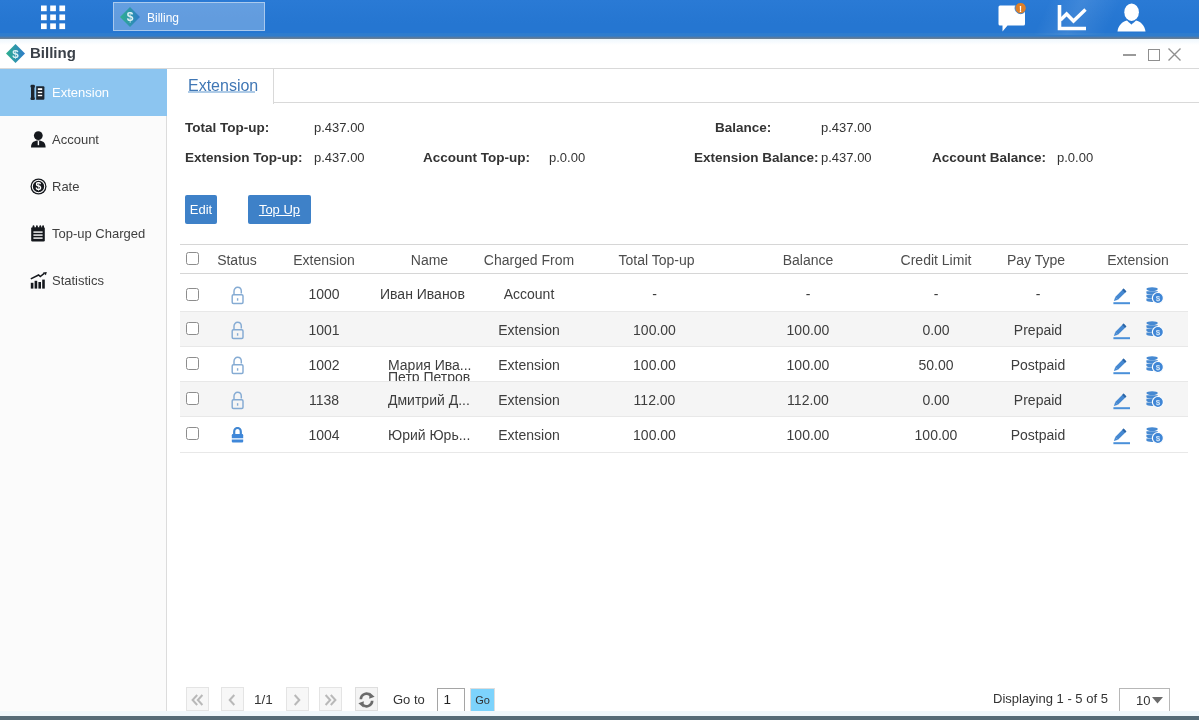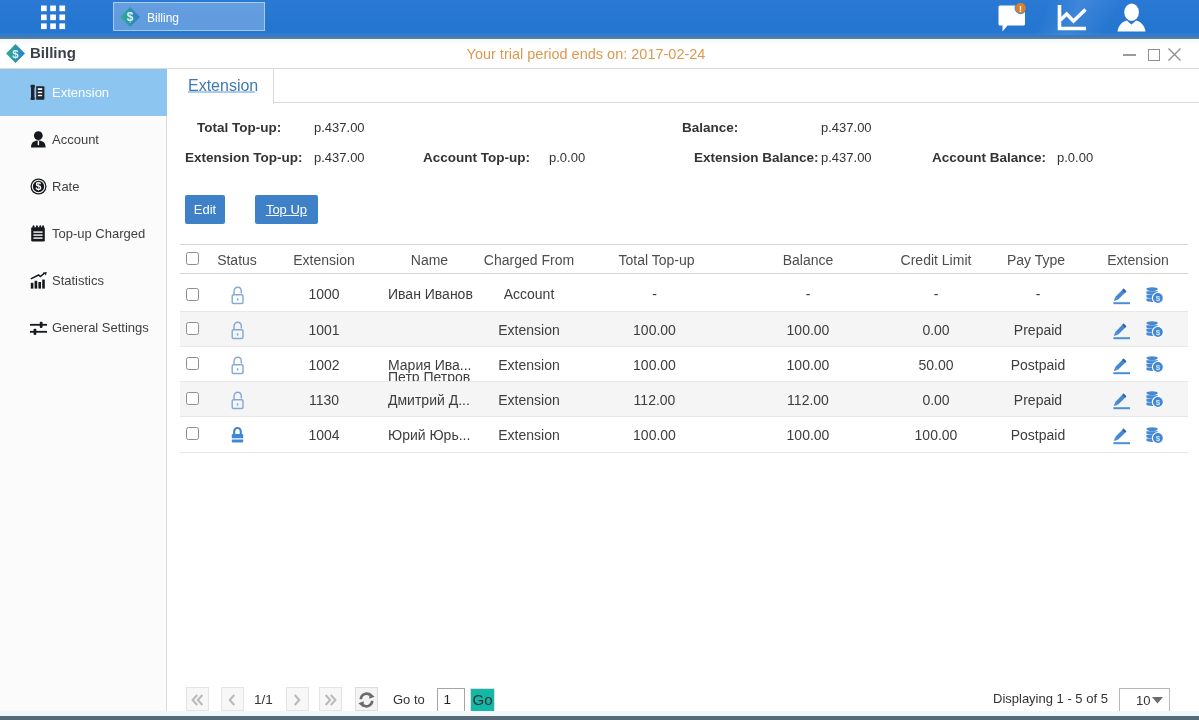--- a/index.html
+++ b/index.html
@@ -55,22 +55,22 @@
 .rborder { border-bottom:1px solid #e8e8e8; }
 .cbx { position:absolute; left:6px; width:13px; height:13px; border:1px solid #8d8d8d; border-radius:2.5px; background:#fff; }
 
 
 .pbtn { position:absolute; top:618px; width:23px; height:24px; background:#f7f7f7; border:1px solid #e4e4e4;
   text-align:center; }
 .pbtn svg { margin-top:6px; }
 .ptxt { position:absolute; font-size:13px; color:#333; }
 #goin { position:absolute; left:268.5px; top:618.5px; width:28px; height:24px; border:1px solid #a5a5a5; background:#fff;
   font-size:13.5px; color:#222; padding-left:6px; line-height:22px; }
-#gobtn { position:absolute; left:302px; top:618.5px; width:25px; height:24px; background:#14b8a6; border:1px solid #dedede;
-  text-align:center; font-size:15px; color:#333; line-height:22px; }
+#gobtn { position:absolute; left:302px; top:618.5px; width:25px; height:24px; background:#7dd3fc; border:1px solid #dedede;
+  text-align:center; font-size:11px; color:#333; line-height:22px; }
 #pagesel { position:absolute; left:951px; top:619px; width:51px; height:24px; border:1px solid #b7b7b7; background:#fff; }
 #pagesel .n { position:absolute; left:16px; top:4px; font-size:13px; color:#333; }
 
 #bottomedge1 { position:absolute; left:0; top:711px; width:1199px; height:5px; background:#f0f7fb; }
 #bottomedge2 { position:absolute; left:0; top:716px; width:1199px; height:4px; background:#566b77; }
 </style>
 </head>
 <body>
 <svg width="0" height="0" style="position:absolute;">
   <defs>
@@ -153,21 +153,20 @@
     <defs>
         <linearGradient id="dg2" x1="0" y1="0.5" x2="1" y2="0.5">
       <stop offset="0" stop-color="#2eb08d"></stop>
           <stop offset="1" stop-color="#2e7bca"></stop>
         </linearGradient>
       </defs>
     <path d="M9.5,0 L19,9.5 L9.5,19 L0,9.5 Z" fill="url(#dg2)"></path>
     <text x="9.5" y="13.6" font-size="11.5" font-weight="bold" fill="#d8f0f4" text-anchor="middle">$</text>
   </svg>
   <div class="name">Billing</div>
-  <div id="trial">Your trial period ends on: 2017-02-24</div>
   <div class="abs" style="left:1123px; top:14.5px; width:13px; height:2px; background:#9a9a9a;"></div>
   <div class="abs" style="left:1148px; top:10px; width:12px; height:11.5px; border:1.5px solid #8f8f8f;"></div>
   <svg class="abs" style="left:1167px; top:8px;" width="15" height="15" viewBox="0 0 15 15">
     <path d="M1.5,1.5 L13.5,13.5 M13.5,1.5 L1.5,13.5" stroke="#8f8f8f" stroke-width="1.4"></path>
   </svg>
 </div>
 
 <div id="sidebar">
   <div class="mitem sel">
     <svg class="ic" width="15" height="17" viewBox="0 0 15 17">
@@ -214,75 +213,66 @@
     <svg class="ic" width="17" height="17" viewBox="0 0 17 17">
       <rect x="0.8" y="10.8" width="2.6" height="5.8" fill="#15181d"></rect>
       <rect x="4.6" y="8.8" width="2.6" height="7.8" fill="#15181d"></rect>
       <rect x="8.4" y="10" width="2.6" height="6.6" fill="#15181d"></rect>
       <rect x="12.2" y="7.6" width="2.6" height="9" fill="#15181d"></rect>
       <path d="M0.8,6.8 L8.6,3 L10.3,4.5 L14.2,1.4" stroke="#15181d" stroke-width="1.5" fill="none"></path>
       <path d="M16.8,0 L13,0.5 L15.9,3.2 Z" fill="#15181d"></path>
     </svg>
     <span class="txt">Statistics</span>
     </div>
-  <div class="mitem">
-    <svg class="ic" style="top:17px;" width="17" height="15" viewBox="0 0 17 15">
-      <rect x="0" y="2.9" width="17" height="1.8" fill="#15181d"></rect>
-      <rect x="9.8" y="0.7" width="2.7" height="6.2" rx="0.8" fill="#15181d"></rect>
-      <rect x="0" y="9.9" width="17" height="1.8" fill="#15181d"></rect>
-      <rect x="3.6" y="7.7" width="2.7" height="6.2" rx="0.8" fill="#15181d"></rect>
-    </svg>
-    <span class="txt">General Settings</span>
-    </div>
 </div>
 
 <div id="main">
   <div id="tabstrip"></div>
   <div id="tab-active">
       <span class="t">Extension</span>
       <span class="u"></span>
     </div>
 
-  <div class="lab" style="left:29px; top:50.5px;">Total Top-up:</div>
+  <div class="lab" style="left:17px; top:50.5px;">Total Top-up:</div>
   <div class="val" style="left:146px; top:50.5px;">p.437.00</div>
-  <div class="lab" style="left:514px; top:50.5px;">Balance:</div>
+  <div class="lab" style="left:547px; top:50.5px;">Balance:</div>
   <div class="val" style="left:653px; top:50.5px;">p.437.00</div>
 
   <div class="lab" style="left:17px; top:80.5px;">Extension Top-up:</div>
   <div class="val" style="left:146px; top:80.5px;">p.437.00</div>
   <div class="lab" style="left:255px; top:80.5px;">Account Top-up:</div>
   <div class="val" style="left:381px; top:80.5px;">p.0.00</div>
   <div class="lab" style="left:526px; top:80.5px;">Extension Balance:</div>
   <div class="val" style="left:653px; top:80.5px;">p.437.00</div>
   <div class="lab" style="left:764px; top:80.5px;">Account Balance:</div>
   <div class="val" style="left:889px; top:80.5px;">p.0.00</div>
 
-  <div class="btn" style="left:17px; width:40px;">Edit</div>
-  <div class="btn" style="left:87px; width:63px;text-decoration:underline;">Top Up</div>
+  <div class="btn" style="left:17px; width:32px;">Edit</div>
+  <div class="btn" style="left:80px; width:63px;text-decoration:underline;">Top Up</div>
 
   <div id="tbl">
     <div class="trow thead">
       <span class="cbx" style="top:7px;"></span>
       <span class="hcell" style="left:27px; width:60px;">Status</span>
       <span class="hcell" style="left:104px; width:80px;">Extension</span>
       <span class="hcell" style="left:209px; width:81px;">Name</span>
       <span class="hcell" style="left:299px; width:100px;">Charged From</span>
       <span class="hcell" style="left:426.5px; width:100px;">Total Top-up</span>
       <span class="hcell" style="left:588px; width:80px;">Balance</span>
       <span class="hcell" style="left:711px; width:90px;">Credit Limit</span>
       <span class="hcell" style="left:816px; width:80px;">Pay Type</span>
       <span class="hcell" style="left:918px; width:80px;">Extension</span>
     </div>
     <div class="trow rborder" style="height:38px;">
       <span class="cbx" style="top:13.5px;"></span>
       <svg class="abs" style="left:48.5px; top:12px;" width="17" height="19">
           <use href="#sym-lock-o"></use>
         </svg>
       <span class="cell" style="left:104px; width:80px; top:12px;">1000</span>
-      <span class="cell" style="left:208px; width:95px; top:12px; text-align:left;">Иван Иванов</span>
+      <span class="cell" style="left:200px; width:95px; top:12px; text-align:left;">Иван Иванов</span>
       <span class="cell" style="left:299px; width:100px; top:12px;">Account</span>
       <span class="cell" style="left:424.5px; width:100px; top:12px;">-</span>
       <span class="cell" style="left:588px; width:80px; top:12px;">-</span>
       <span class="cell" style="left:711px; width:90px; top:12px;">-</span>
       <span class="cell" style="left:818px; width:80px; top:12px;">-</span>
       <svg class="abs" style="left:932.5px; top:13px;" width="17" height="18">
           <use href="#sym-pen"></use>
         </svg>
       <svg class="abs" style="left:966px; top:12.5px;" width="18" height="17">
           <use href="#sym-coins"></use>
@@ -324,21 +314,21 @@
         </svg>
       <svg class="abs" style="left:966px; top:9px;" width="18" height="17">
           <use href="#sym-coins"></use>
         </svg>
     </div>
     <div class="trow rborder gray" style="height:35px;">
       <span class="cbx" style="top:10px;"></span>
       <svg class="abs" style="left:48.5px; top:9px;" width="17" height="19">
           <use href="#sym-lock-o"></use>
         </svg>
-      <span class="cell" style="left:104px; width:80px; top:10px;">1130</span>
+      <span class="cell" style="left:104px; width:80px; top:10px;">1138</span>
       <span class="cell" style="left:208px; width:95px; top:10px; text-align:left;">Дмитрий Д...</span>
       <span class="cell" style="left:299px; width:100px; top:10px;">Extension</span>
       <span class="cell" style="left:424.5px; width:100px; top:10px;">112.00</span>
       <span class="cell" style="left:588px; width:80px; top:10px;">112.00</span>
       <span class="cell" style="left:711px; width:90px; top:10px;">0.00</span>
       <span class="cell" style="left:818px; width:80px; top:10px;">Prepaid</span>
       <svg class="abs" style="left:932.5px; top:9.5px;" width="17" height="18">
           <use href="#sym-pen"></use>
         </svg>
       <svg class="abs" style="left:966px; top:9px;" width="18" height="17">

